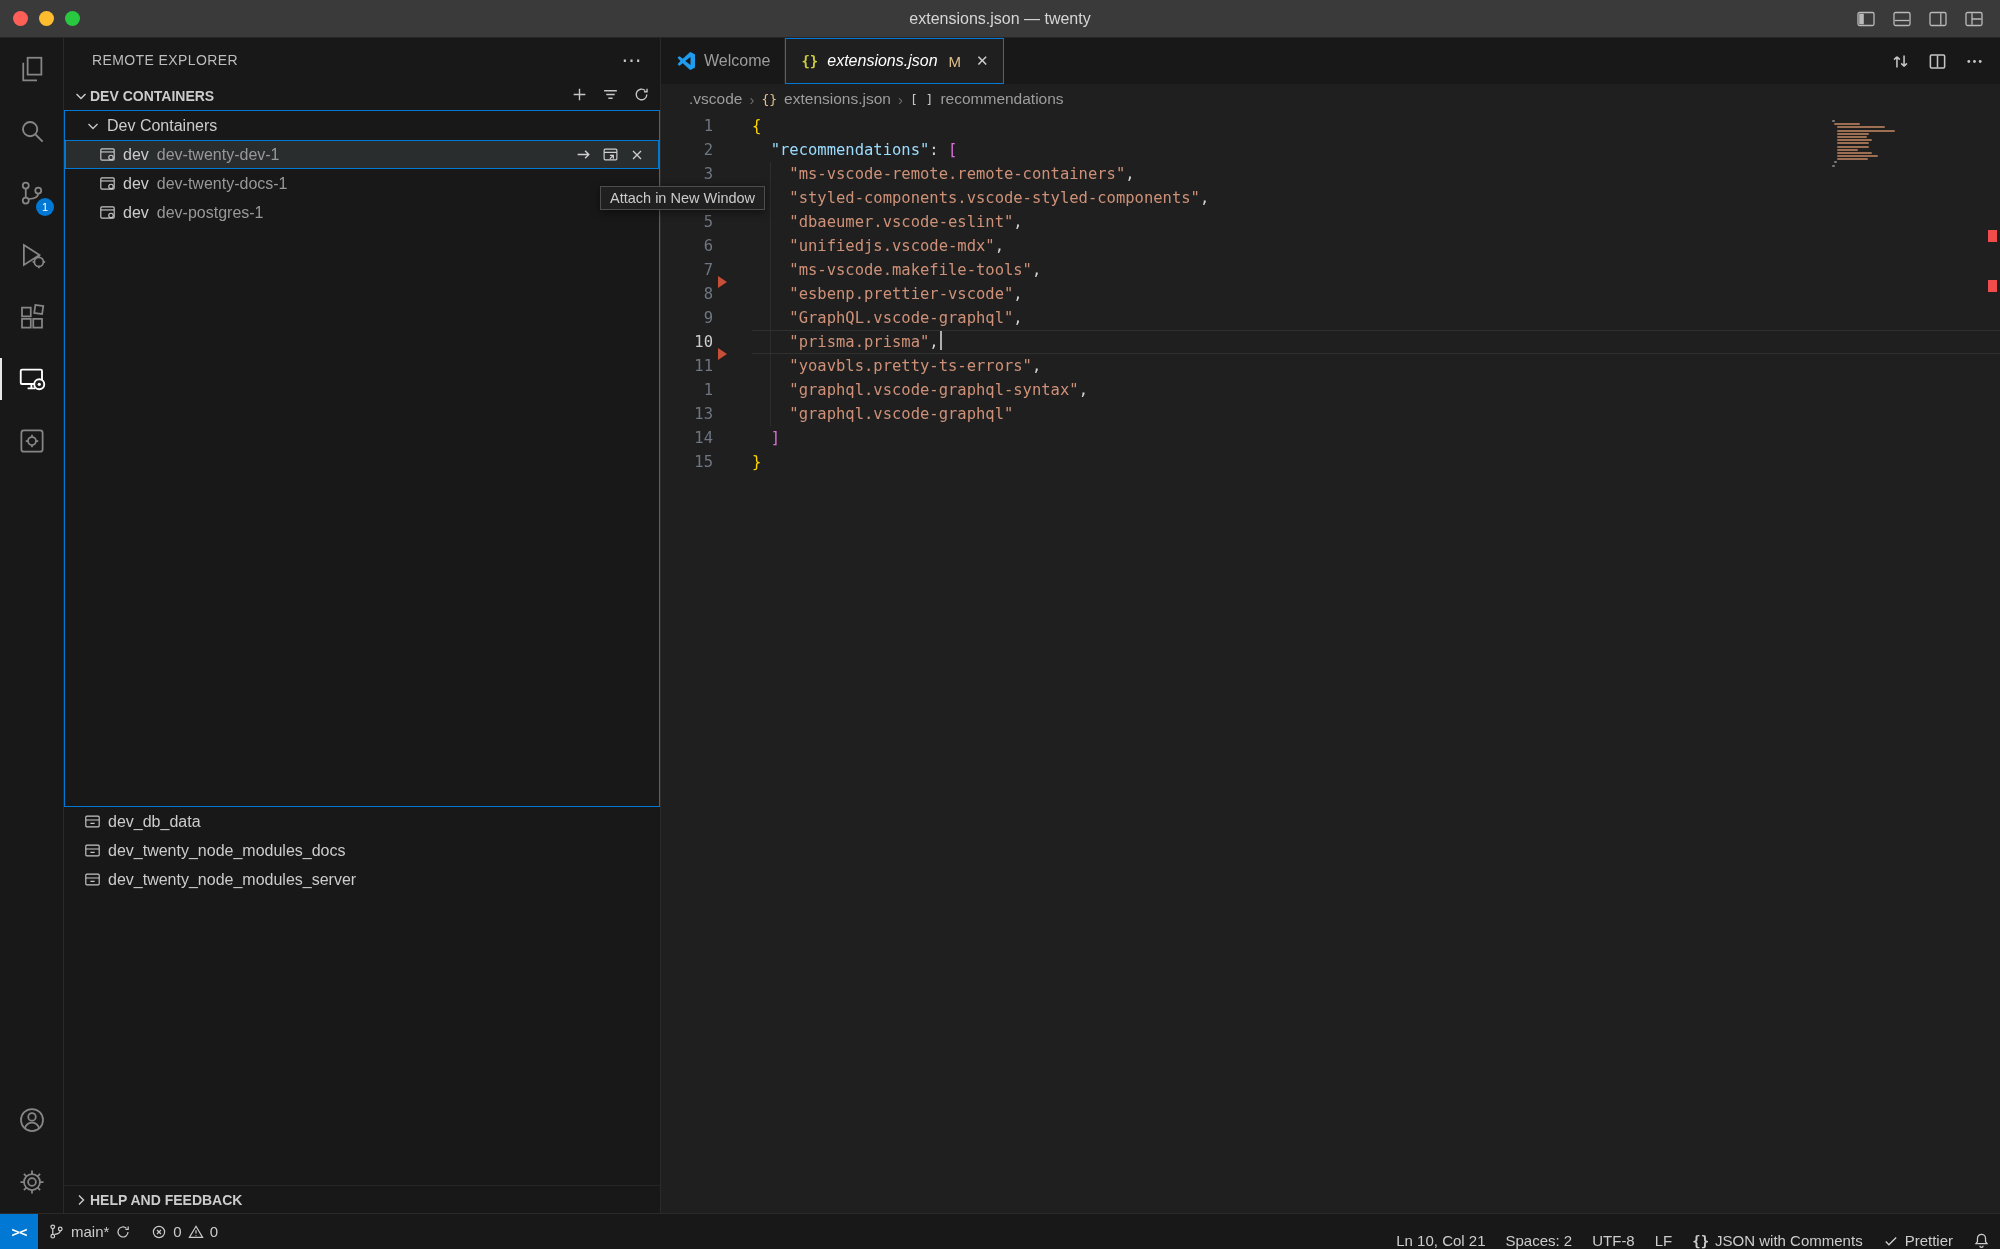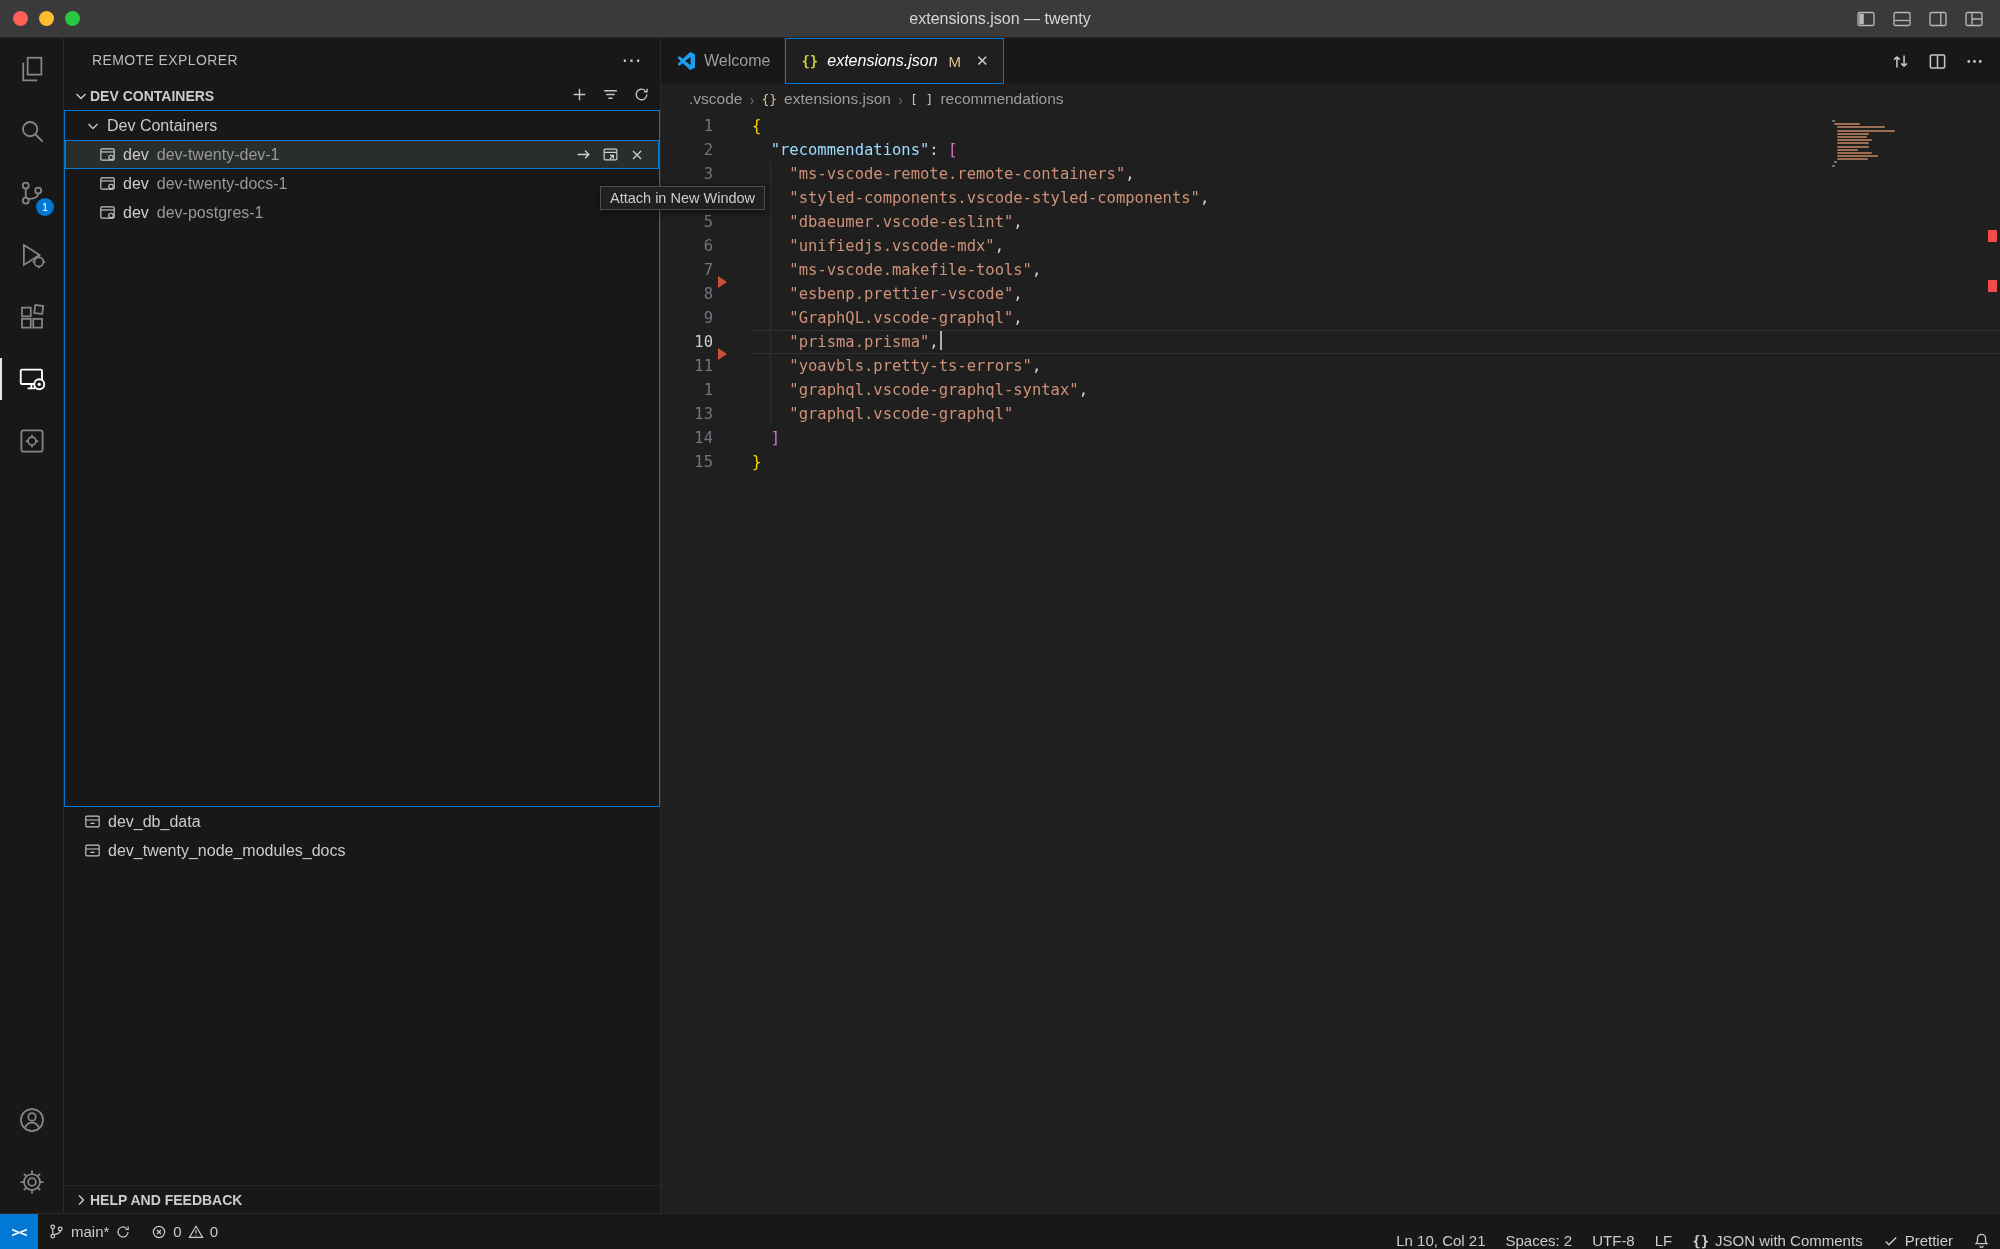--- a/index.html
+++ b/index.html
@@ -330,20 +330,29 @@
           </div>
           <div class="tree-row">
             <span class="ci-icon">
               <svg width="17" height="17" viewBox="0 0 16 16" fill="none" stroke="currentColor" stroke-width="1.1">
                 <rect x="1.7" y="3" width="12.6" height="10" rx="1"></rect>
                 <path d="M1.7 6.6h12.6M6 9.8h4"></path>
               </svg>
             </span>
             <span>dev_twenty_node_modules_docs</span>
           </div>
+          <div class="tree-row">
+            <span class="ci-icon">
+              <svg width="17" height="17" viewBox="0 0 16 16" fill="none" stroke="currentColor" stroke-width="1.1">
+                <rect x="1.7" y="3" width="12.6" height="10" rx="1"></rect>
+                <path d="M1.7 6.6h12.6M6 9.8h4"></path>
+              </svg>
+            </span>
+            <span>dev_twenty_node_modules_server</span>
+          </div>
         </div>
 
       <div class="side-spacer"></div>
 
       <div class="section-header help-header">
         <span class="twisty">
           <svg width="16" height="16" viewBox="0 0 16 16">
               <path d="M6 3.5L10.5 8 6 12.5" fill="none" stroke="currentColor" stroke-width="1.4"></path>
             </svg>
         </span>

